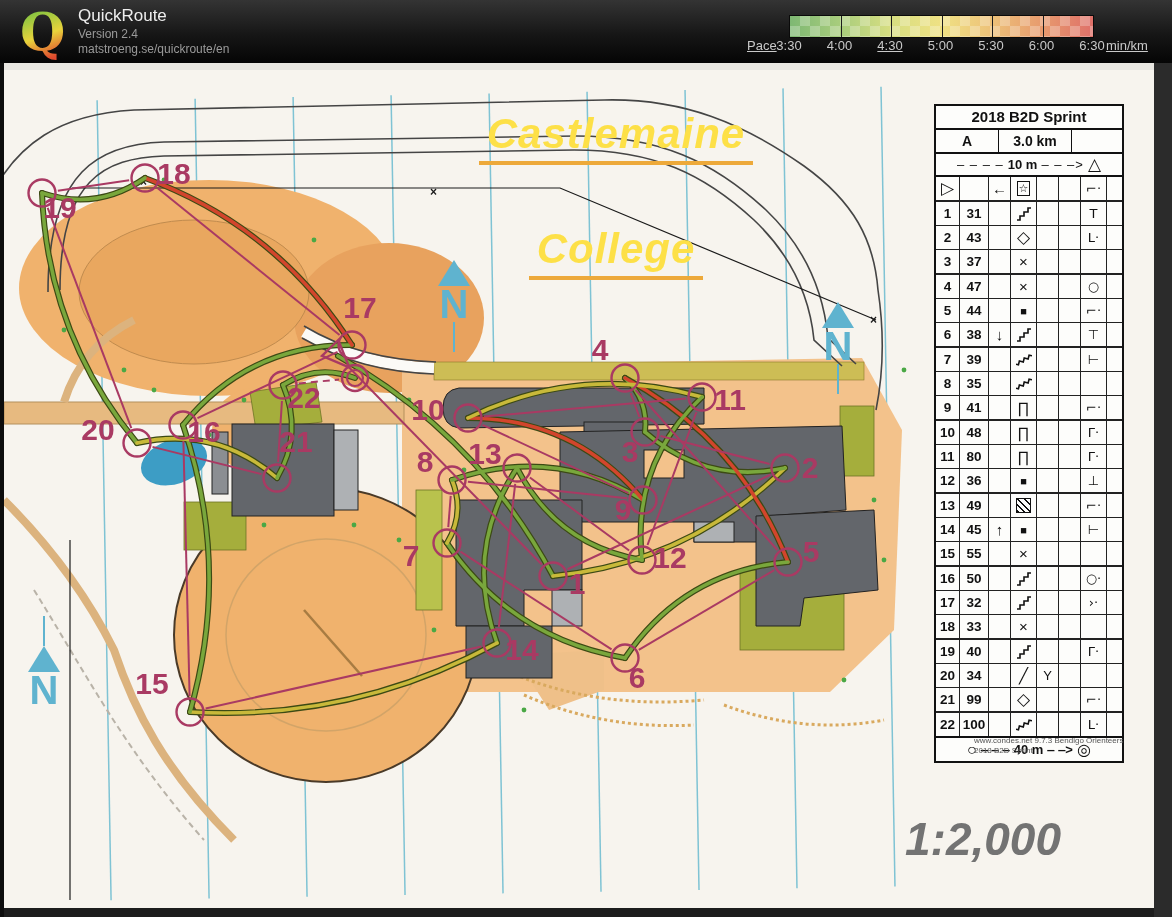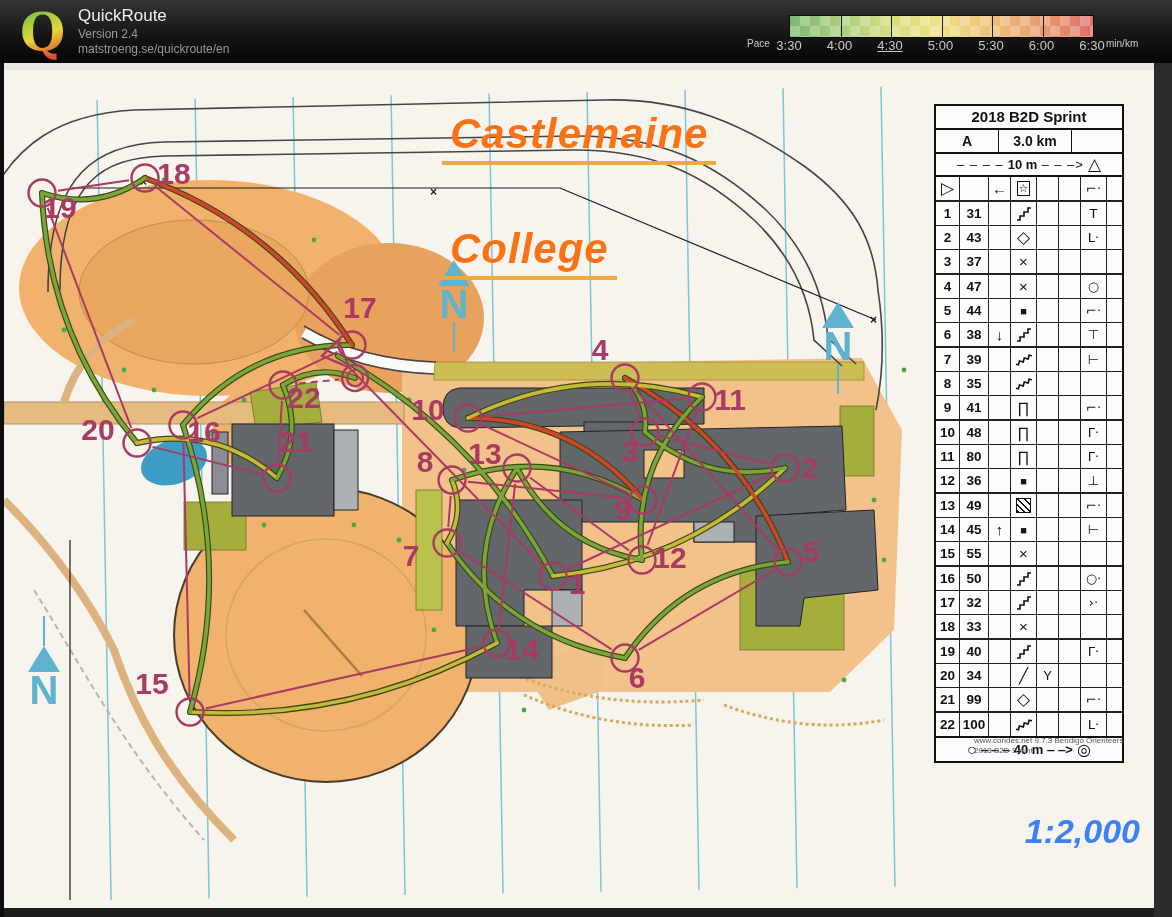--- a/index.html
+++ b/index.html
@@ -15,32 +15,32 @@
   .app-title{position:absolute;left:78px;top:6px;color:#eeeeee;font-size:17px;}
   .app-sub{position:absolute;left:78px;color:#9a9a9a;font-size:12px;}
   .v{top:27px;} .u{top:42px;}
   .pace-bar{position:absolute;left:789px;top:15px;width:303px;height:21px;border:1px solid #0a0a0a;}
   .pace-grad{position:absolute;inset:0;}
   .pace-checker{position:absolute;inset:0;
     background:conic-gradient(rgba(255,255,255,.25) 90deg,transparent 90deg 180deg,
       rgba(255,255,255,.25) 180deg 270deg,transparent 270deg) 0 0/20px 20px;}
   .pace-tick{position:absolute;top:0;width:1px;height:21px;background:#1d1d1d;}
   .pace-label{position:absolute;top:38px;color:#c9c9c9;font-size:13px;transform:translateX(-50%);white-space:nowrap;}
-  .pace-word{position:absolute;top:38px;color:#c9c9c9;font-size:10px;}
+  .pace-word{position:absolute;top:38px;color:#c9c9c9;font-size:13px;text-decoration:underline;}
   
   .map-strip-top{position:absolute;left:4px;top:63px;width:1150px;height:7px;background:#e9e7e2;}
   .edge-left{position:absolute;left:0;top:63px;width:4px;height:854px;background:#0d0d0d;}
   .edge-right{position:absolute;left:1154px;top:63px;width:18px;height:854px;background:#2b2b2b;}
   .edge-bottom{position:absolute;left:4px;top:908px;width:1150px;height:9px;background:#1d1d1d;}
   #mapsvg{position:absolute;left:4px;top:70px;}
-  .map-title{position:absolute;left:442px;top:110px;width:348px;text-align:left;z-index:5;
-    font-style:italic;font-weight:bold;font-size:42px;color:#f97316;letter-spacing:1px;}
+  .map-title{position:absolute;left:442px;top:110px;width:348px;text-align:center;z-index:5;
+    font-style:italic;font-weight:bold;font-size:42px;color:#fde047;letter-spacing:1px;}
   .map-title span{display:inline-block;border-bottom:4px solid #eda93a;padding:0 8px 3px;margin-bottom:12px;}
-  .scale-label{position:absolute;left:905px;top:812px;width:235px;text-align:right;z-index:5;
-    font-style:italic;font-weight:bold;font-size:34px;color:#3b82f6;}
+  .scale-label{position:absolute;left:905px;top:812px;width:235px;text-align:left;z-index:5;
+    font-style:italic;font-weight:bold;font-size:46px;color:#737373;}
   
   .sheet{position:absolute;left:934px;top:104px;width:186px;background:#fdfdfb;border:2px solid #111;
     z-index:6;color:#111;}
   .s-title{height:22px;line-height:22px;text-align:center;font-weight:bold;font-size:15px;border-bottom:2px solid #111;}
   .s-course{display:flex;height:22px;line-height:22px;font-weight:bold;font-size:14px;border-bottom:2px solid #111;text-align:center;}
   .s-course .a{width:62px;border-right:1.5px solid #111;}
   .s-course .k{width:72px;border-right:1.5px solid #111;}
   .s-course .b{flex:1;}
   .s-dist{display:flex;height:21px;line-height:21px;font-size:13px;font-weight:bold;
     justify-content:center;gap:4px;border-bottom:2px solid #111;align-items:center;}

